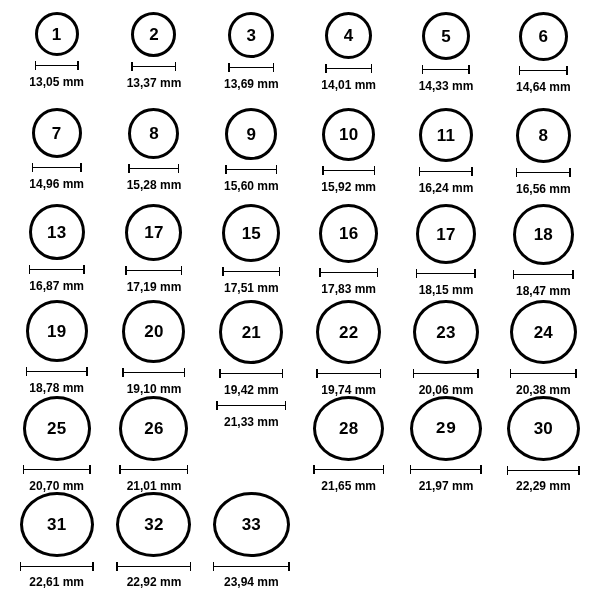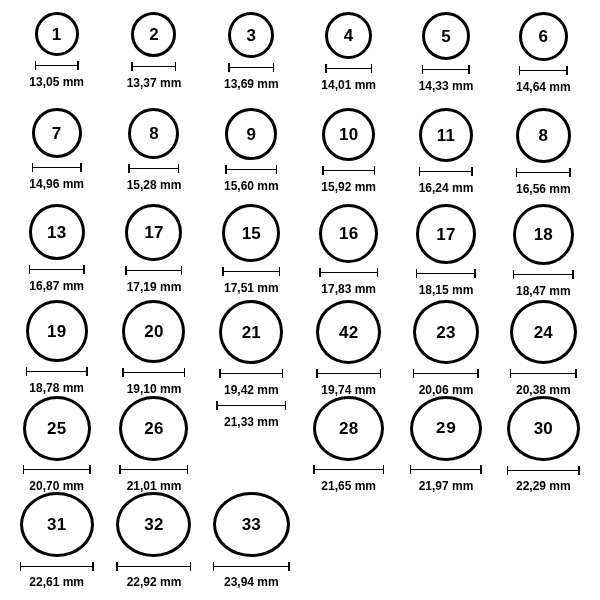--- a/index.html
+++ b/index.html
@@ -274,21 +274,21 @@
         <div class="ring" style="width: 64px; height: 64px;">
           <span class="ring-size">21</span>
         </div>
         <div class="dim">
           <div class="dim-line" style="width: 64px;"></div>
         </div>
         <div class="dim-label">19,42 mm</div>
       </div>
       <div class="cell">
         <div class="ring" style="width: 65px; height: 65px;">
-          <span class="ring-size">42</span>
+          <span class="ring-size">22</span>
         </div>
         <div class="dim">
           <div class="dim-line" style="width: 65px;"></div>
         </div>
         <div class="dim-label">19,74 mm</div>
       </div>
       <div class="cell">
         <div class="ring" style="width: 66px; height: 66px;">
           <span class="ring-size">23</span>
         </div>

